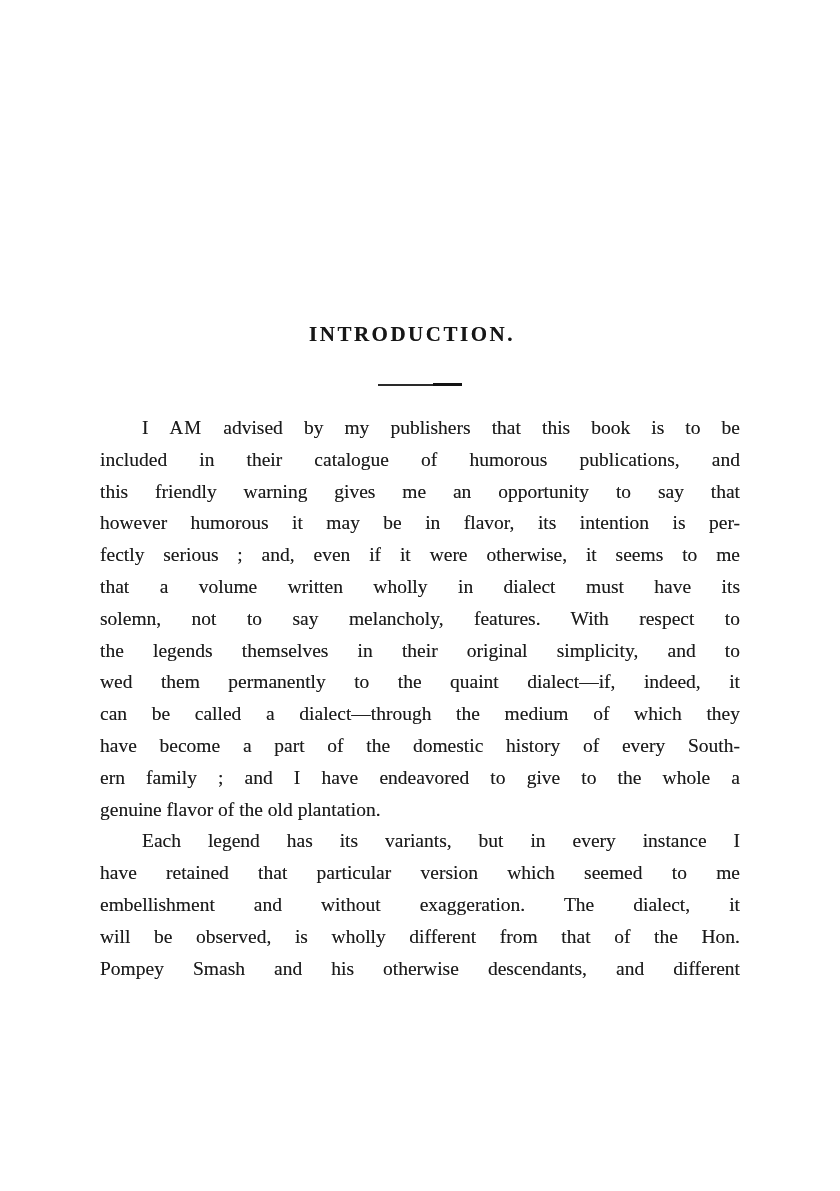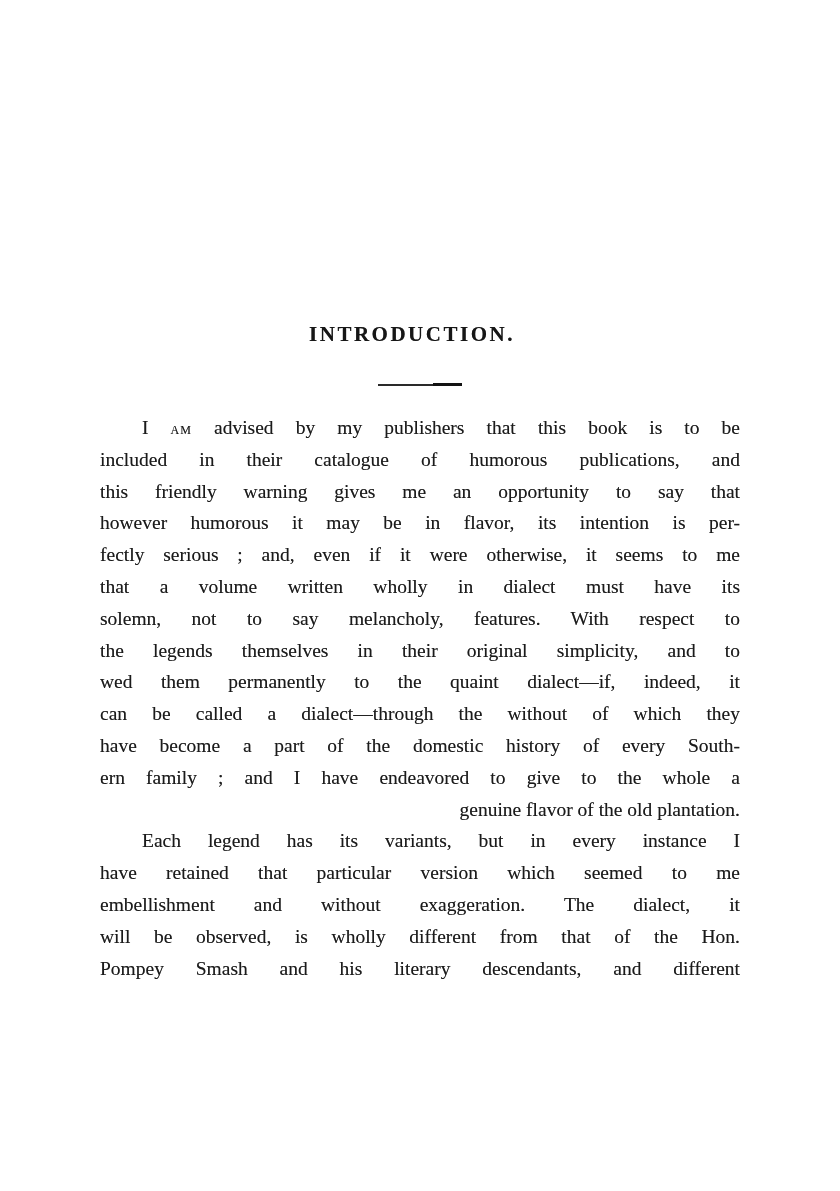--- a/index.html
+++ b/index.html
@@ -65,27 +65,27 @@
   }
   
   .line.j::after {
     content: "";
     display: inline-block;
     width: 100%;
     height: 0;
     vertical-align: top;
   }
   .line.left {
-    text-align: right;
+    text-align: left;
   }
   .line.indent {
     text-indent: 42px;
   }
   .sc {
-    font-size: 12px;
+    font-size: 19px;
     letter-spacing: 1px;
   }
 </style>
 </head>
 <body>
 
 <div class="page">
 
   <h1 class="page-title">INTRODUCTION.</h1>
 
@@ -96,28 +96,28 @@
     <div>
       <div class="line j indent"><span>I </span><span class="sc">AM</span><span> advised by my publishers that this book is to be</span></div>
       <div class="line j">included in their catalogue of humorous publications, and</div>
       <div class="line j">this friendly warning gives me an opportunity to say that</div>
       <div class="line j">however humorous it may be in flavor, its intention is per-</div>
       <div class="line j">fectly serious ; and, even if it were otherwise, it seems to me</div>
       <div class="line j">that a volume written wholly in dialect must have its</div>
       <div class="line j">solemn, not to say melancholy, features.  With respect to</div>
       <div class="line j">the legends themselves in their original simplicity, and to</div>
       <div class="line j">wed them permanently to the quaint dialect—if, indeed, it</div>
-      <div class="line j">can be called a dialect—through the without of which they</div>
+      <div class="line j">can be called a dialect—through the medium of which they</div>
       <div class="line j">have become a part of the domestic history of every South-</div>
       <div class="line j">ern family ; and I have endeavored to give to the whole a</div>
       <div class="line left">genuine flavor of the old plantation.</div>
     </div>
 
     <div>
       <div class="line j indent">Each legend has its variants, but in every instance I</div>
       <div class="line j">have retained that particular version which seemed to me</div>
       <div class="line j">embellishment and without exaggeration.  The dialect, it</div>
       <div class="line j">will be observed, is wholly different from that of the Hon.</div>
-      <div class="line j">Pompey Smash and his literary descendants, and different</div>
+      <div class="line j">Pompey Smash and his otherwise descendants, and different</div>
     </div>
 
   </div>
 </div>
 
 </body></html>

